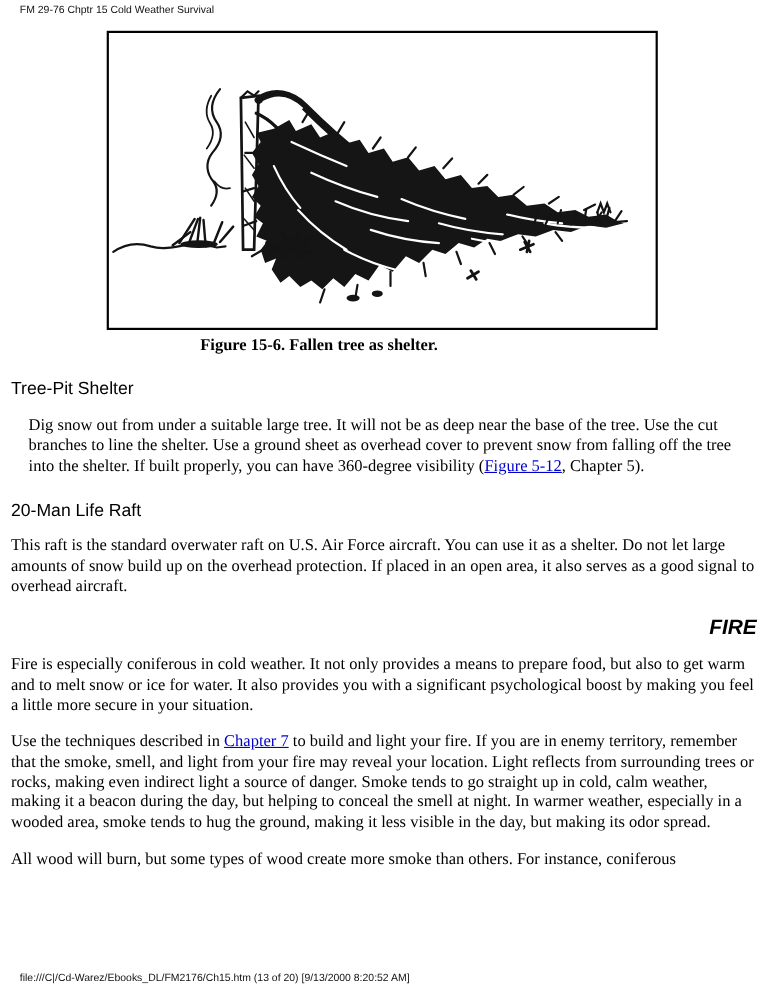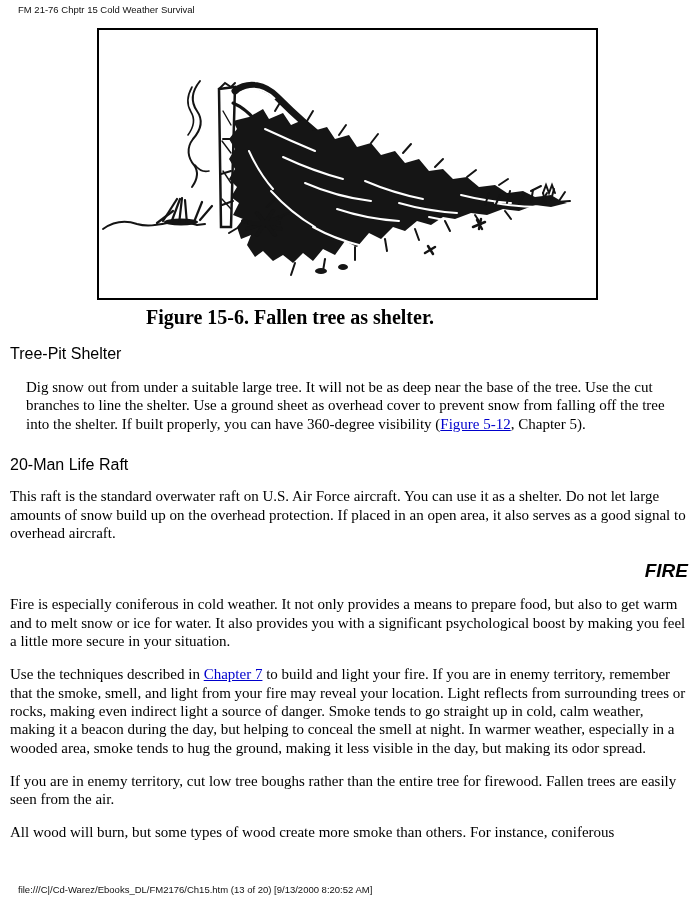--- a/index.html
+++ b/index.html
@@ -17,21 +17,21 @@
   #hdr { top:4px; }
   #ftr { top:884px; }
   .figure-frame {
     position:absolute; left:97px; top:28px;
     width:497px; height:268px;
     border:2px solid #000; background:#fff;
   }
   .figure-frame svg { display:block; width:100%; height:100%; }
   .figure-caption {
     position:absolute; top:306px; left:0; width:580px;
-    text-align:center; font-weight:bold; font-size:20px;
+    text-align:center; font-weight:bold; font-size:15px;
     font-family:"Liberation Serif", serif;
   }
   .content {
     position:absolute; left:10px; top:338px; width:678px;
     font-size:15px; line-height:18.4px;
   }
   .content h3 {
     font-family:"Liberation Sans", sans-serif;
     font-size:16px; line-height:17px; font-weight:normal;
   }
@@ -49,21 +49,21 @@
   p { margin:0; }
   a.doc-link {
     color:var(--link-color,#0000cc);
     text-decoration:underline; cursor:pointer;
   }
   .ink { stroke:#141414; fill:none; stroke-linecap:round; }
 </style>
 </head>
 <body>
 
-<div id="hdr" class="small-meta">FM 21-76 Chptr 15 Cold Weather Survival</div>
+<div id="hdr" class="small-meta">FM 29-76 Chptr 15 Cold Weather Survival</div>
 
 <div class="figure-frame">
   <svg viewBox="0 0 497 266" aria-hidden="true">
 
     <g>
       <path class="ink" stroke-width="2" d="M4,198 c10,-7 22,-9 34,-5 c10,3 20,1 30,-1 c12,-3 22,0 30,2 l8,-1"></path>
       <path class="ink" stroke-width="2" d="M430,174 q20,-3 41,-4"></path>
     </g>
 
     <g stroke="#141414" stroke-width="2.2" stroke-linecap="round">
@@ -183,17 +183,16 @@
 <div class="content">
   <h3 id="h-tree-pit">Tree-Pit Shelter</h3>
   <p id="p1"><span>Dig snow out from under a suitable large tree. It will not be as deep near the base of the tree. Use the cut branches to line the shelter. Use a ground sheet as overhead cover to prevent snow from falling off the tree into the shelter. If built properly, you can have 360-degree visibility (</span><a class="doc-link">Figure 5-12</a><span>, Chapter 5).</span></p>
 
   <h3 id="h-raft">20-Man Life Raft</h3>
   <p id="p2">This raft is the standard overwater raft on U.S. Air Force aircraft. You can use it as a shelter. Do not let large amounts of snow build up on the overhead protection. If placed in an open area, it also serves as a good signal to overhead aircraft.</p>
 
   <h2 id="h-fire">FIRE</h2>
   <p id="p3">Fire is especially coniferous in cold weather. It not only provides a means to prepare food, but also to get warm and to melt snow or ice for water. It also provides you with a significant psychological boost by making you feel a little more secure in your situation.</p>
   <p id="p4"><span>Use the techniques described in </span><a class="doc-link">Chapter 7</a><span> to build and light your fire. If you are in enemy territory, remember that the smoke, smell, and light from your fire may reveal your location. Light reflects from surrounding trees or rocks, making even indirect light a source of danger. Smoke tends to go straight up in cold, calm weather, making it a beacon during the day, but helping to conceal the smell at night. In warmer weather, especially in a wooded area, smoke tends to hug the ground, making it less visible in the day, but making its odor spread.</span></p>
-  <p id="p5">If you are in enemy territory, cut low tree boughs rather than the entire tree for firewood. Fallen trees are easily seen from the air.</p>
   <p id="p6">All wood will burn, but some types of wood create more smoke than others. For instance, coniferous</p>
 </div>
 
 <div id="ftr" class="small-meta">file:///C|/Cd-Warez/Ebooks_DL/FM2176/Ch15.htm (13 of 20) [9/13/2000 8:20:52 AM]</div>
 
 </body></html>

